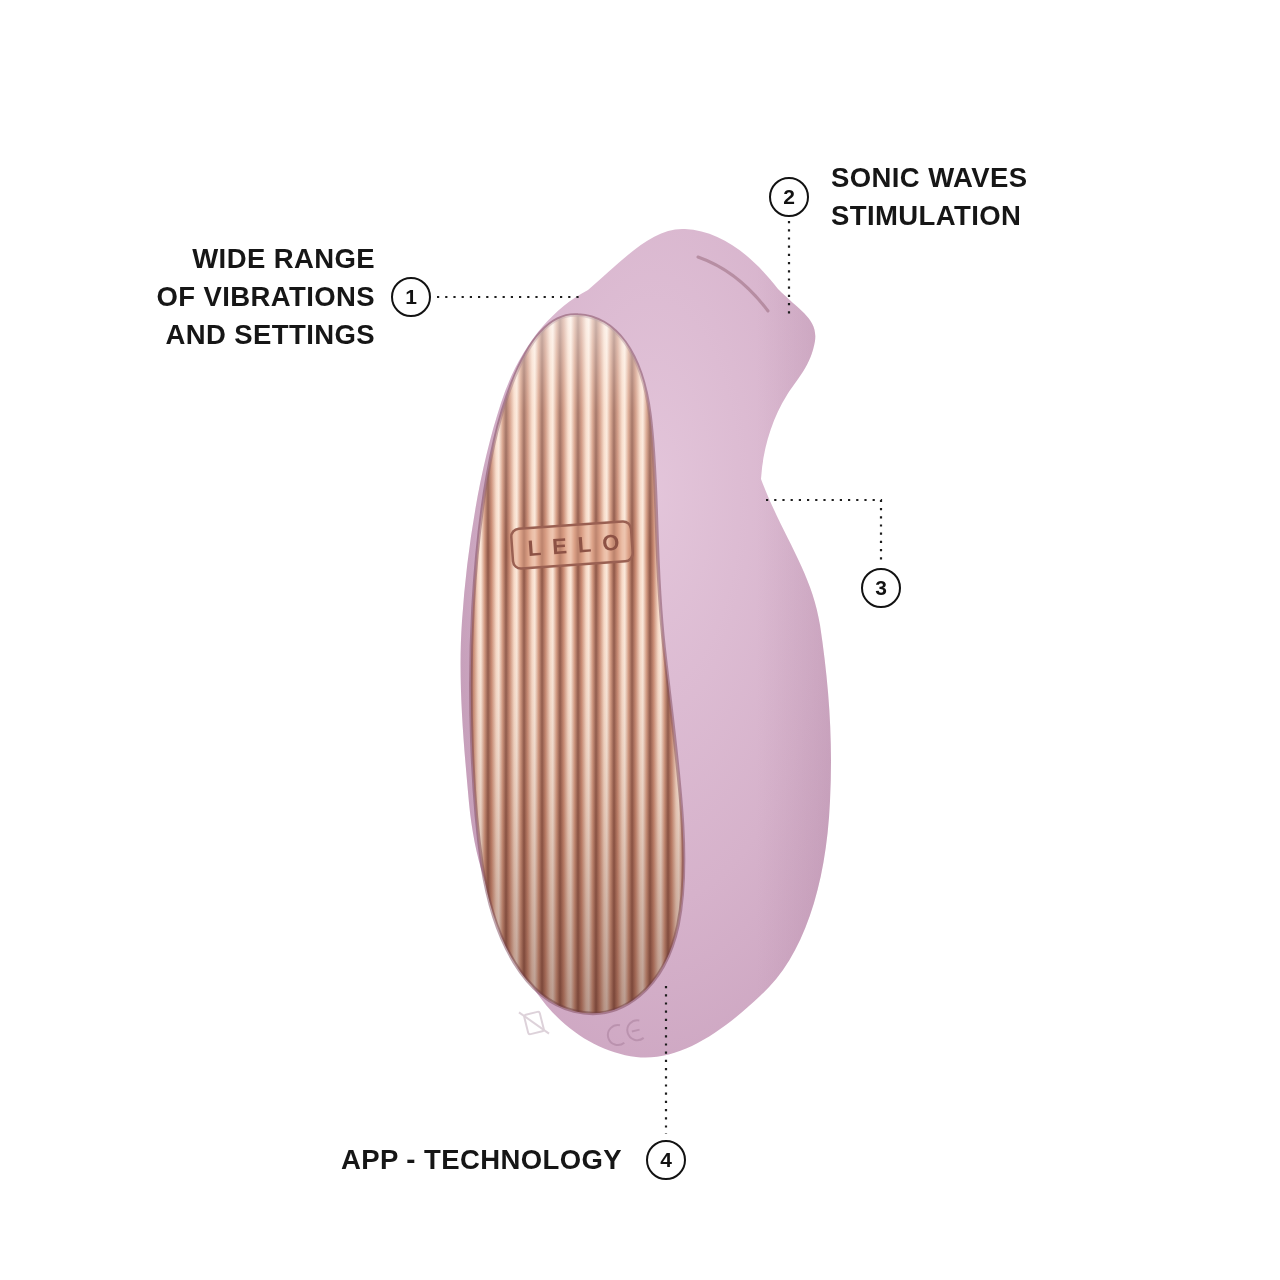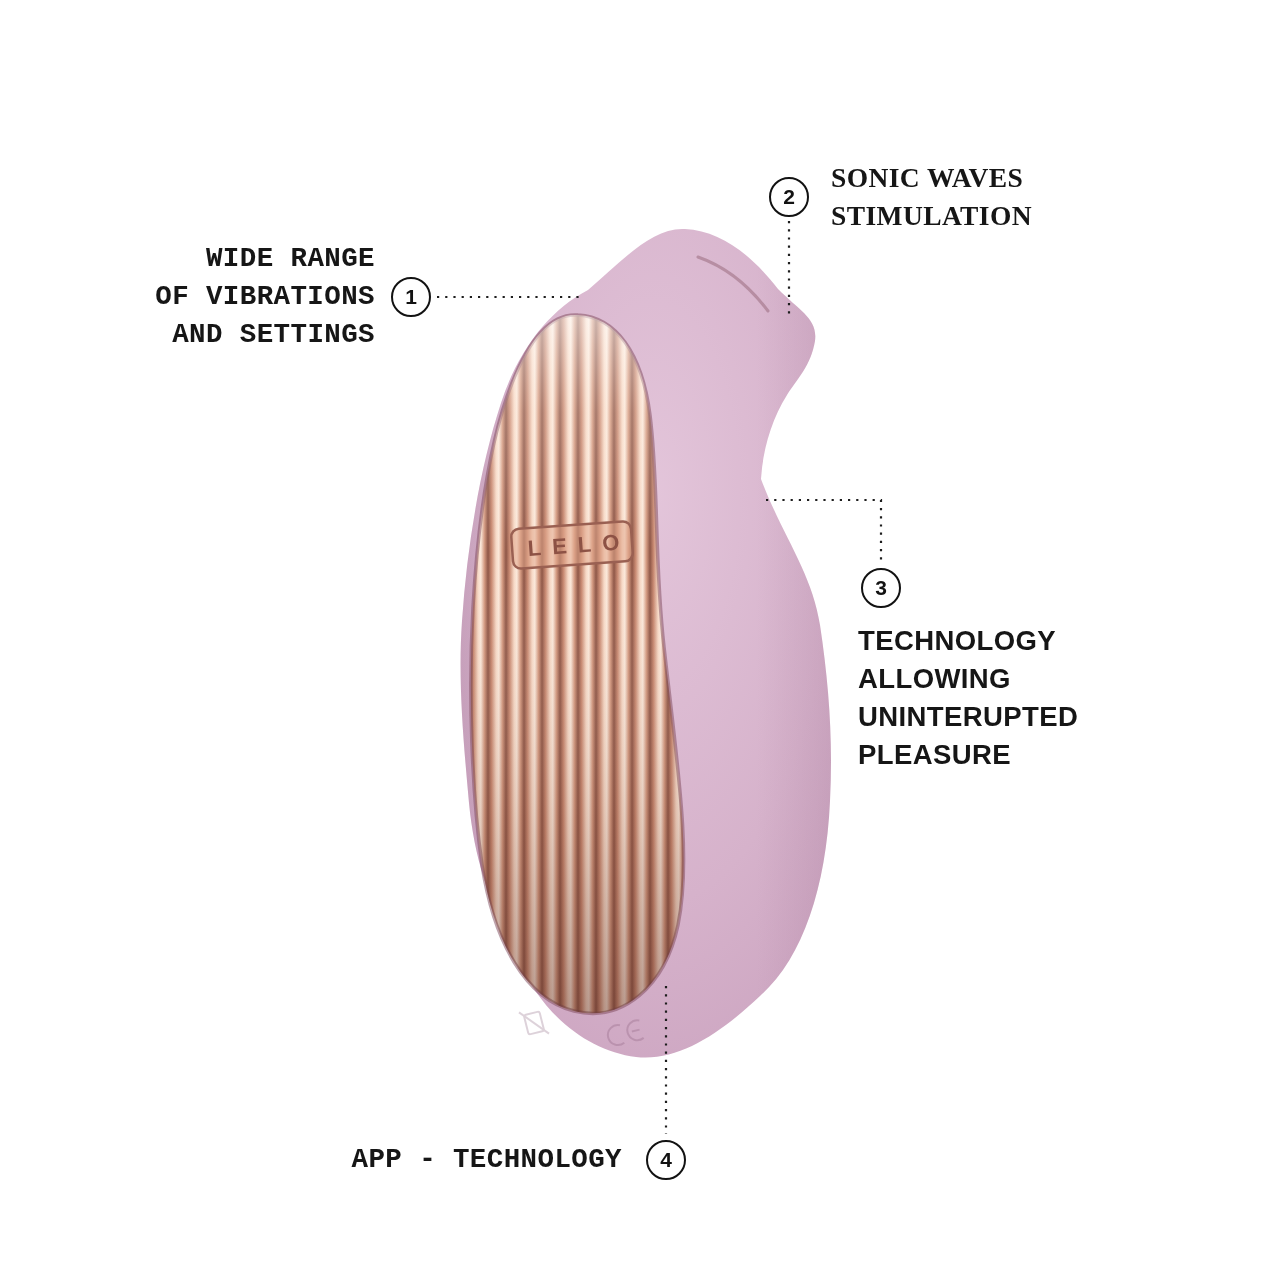--- a/index.html
+++ b/index.html
@@ -12,21 +12,21 @@
   .badge {
     position:absolute; width:40px; height:40px; box-sizing:border-box;
     border:2.5px solid #121212; border-radius:50%; background:#ffffff;
     display:flex; align-items:center; justify-content:center;
     font-size:21px; font-weight:700; color:#121212; z-index:5;
   }
   .label {
     position:absolute; font-size:27.5px; font-weight:700; line-height:38px;
     letter-spacing:0.4px; color:#161616; white-space:pre-line; z-index:4;
   }
-  .label.right { text-align:right;font-family:Liberation Mono, monospace; }
+  .label.right { text-align:right; }
 </style>
 </head>
 <body>
 
 <div class="stage">
 
   <svg class="device-svg" width="420" height="870" viewBox="0 0 420 870">
     <defs>
       <radialGradient id="bodyGrad" cx="0.52" cy="0.32" r="0.9">
         <stop offset="0" stop-color="#e3c5da"></stop>
@@ -135,29 +135,25 @@
   <div class="label right" style="left:90px; top:240px; width:285px;">WIDE RANGE
 OF VIBRATIONS
 AND SETTINGS</div>
   <div class="badge" style="left:391px; top:277px;">
     <span>1</span>
   </div>
 
   <div class="badge" style="left:769px; top:177px;">
     <span>2</span>
   </div>
-  <div class="label" style="left:831px; top:159px; width:320px;font-family:Liberation Serif, serif;">SONIC WAVES
+  <div class="label" style="left:831px; top:159px; width:320px;">SONIC WAVES
 STIMULATION</div>
 
   <div class="badge" style="left:861px; top:568px;">
     <span>3</span>
   </div>
-  <div class="label" style="left:858px; top:622px; width:300px;">TECHNOLOGY
-ALLOWING
-UNINTERUPTED
-PLEASURE</div>
 
   <div class="label right" style="left:300px; top:1141px; width:322px;">APP - TECHNOLOGY</div>
   <div class="badge" style="left:646px; top:1140px;">
     <span>4</span>
   </div>
 
 </div>
 
 </body></html>

